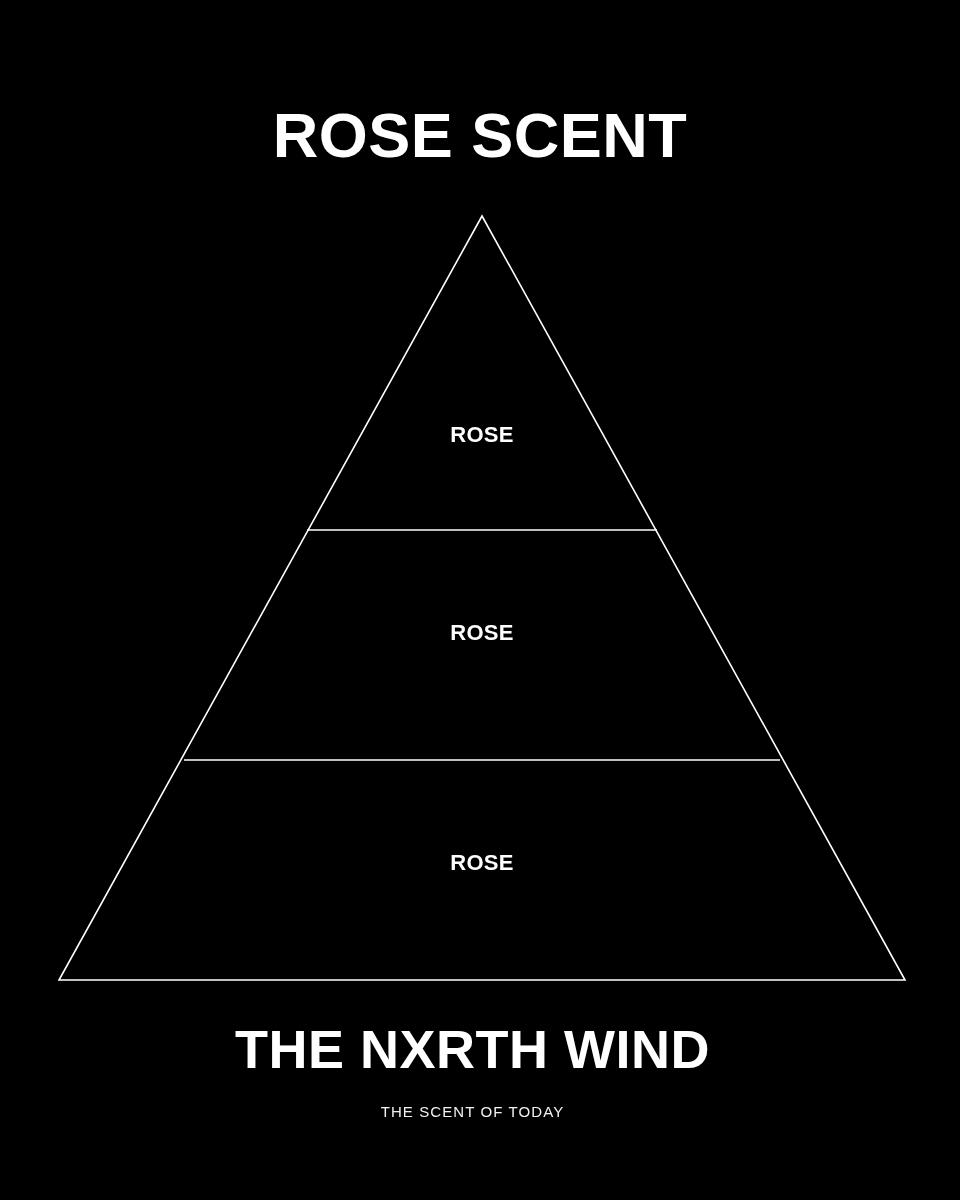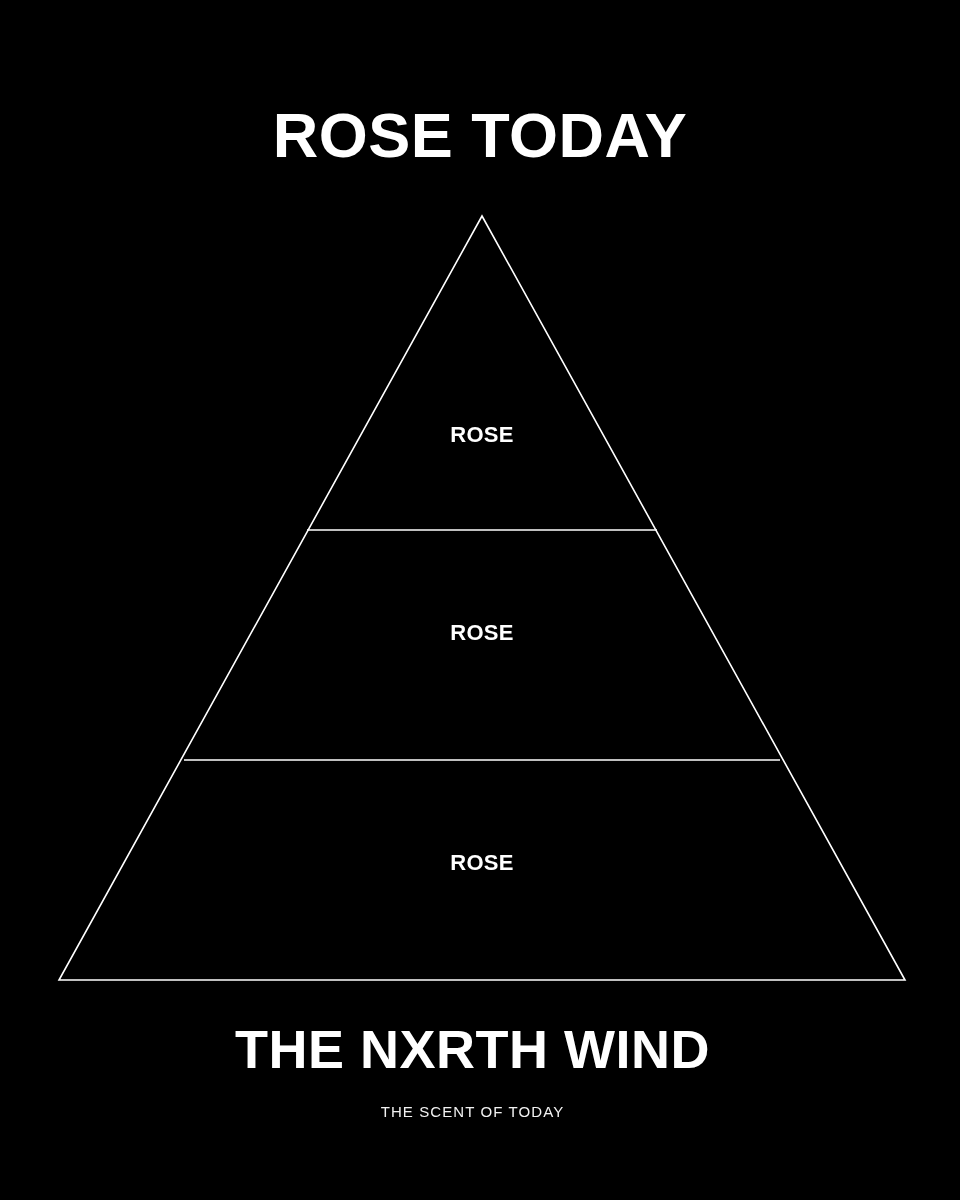--- a/index.html
+++ b/index.html
@@ -108,21 +108,21 @@
     line-height: 1;
     color: #f2f2f2;
     white-space: nowrap;
   }
 </style>
 </head>
 <body>
 
 <div class="poster">
 
-  <div class="poster-title">ROSE TODAY</div>
+  <div class="poster-title">ROSE SCENT</div>
 
   <div class="pyramid-wrap">
     <svg class="pyramid-svg" width="960" height="1200" viewBox="0 0 960 1200" xmlns="http://www.w3.org/2000/svg">
       <polygon class="pyramid-outline" points="480,216 903,980 57,980"></polygon>
       <line class="pyramid-divider" x1="305" y1="530" x2="655" y2="530"></line>
       <line class="pyramid-divider" x1="182" y1="760" x2="778" y2="760"></line>
     </svg>
 
     <div class="tier-label tier-top">ROSE</div>
 

